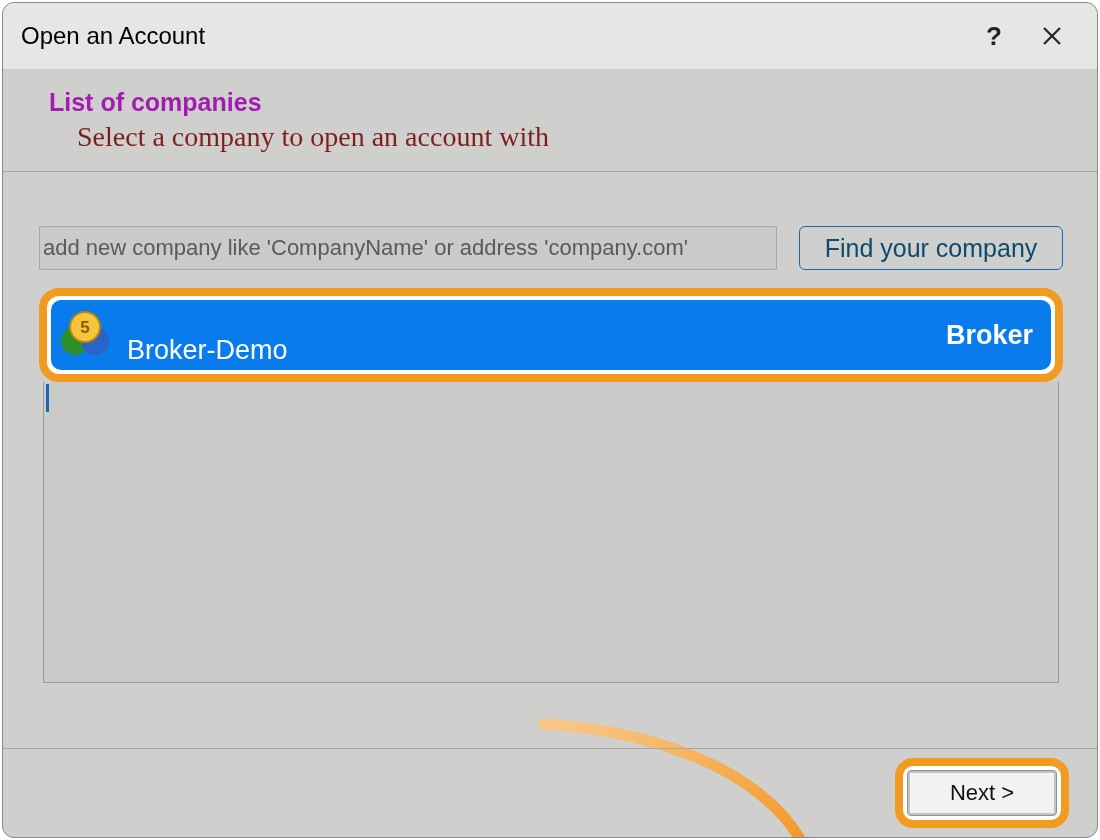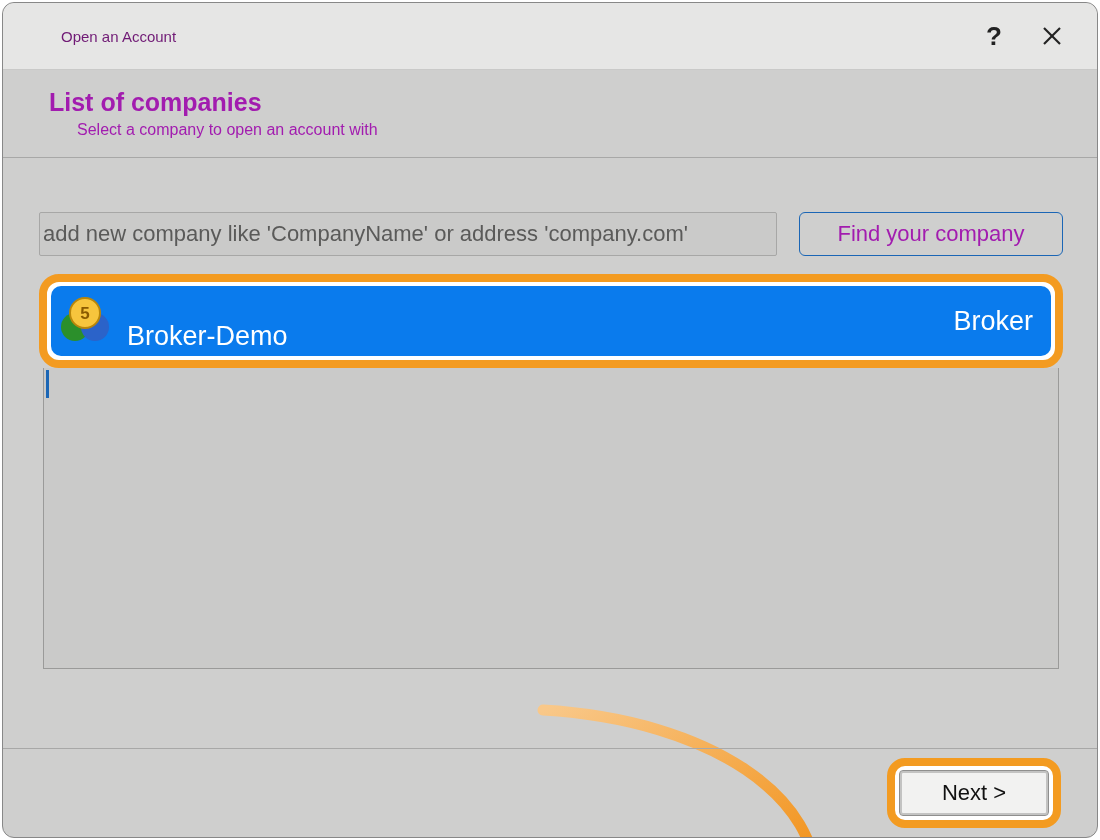--- a/index.html
+++ b/index.html
@@ -29,23 +29,22 @@
     background: #e6e6e5;
     border-top-left-radius: 11px;
     border-top-right-radius: 11px;
     display: flex;
     align-items: center;
     padding: 0 18px;
     border-bottom: 1px solid #c9c9c8;
   }
   .titlebar-title {
     flex: 1;
-    font-size: 15px;
-    color: #701a75;
-    margin-left: 40px;
+    font-size: 24px;
+    color: #000000;
   }
   .titlebar-btn {
     width: 54px;
     height: 54px;
     display: flex;
     align-items: center;
     justify-content: center;
     font-size: 24px;
     color: #222;
     border-radius: 6px;
@@ -58,23 +57,24 @@
     background: #cfcfce;
     border-bottom: 1px solid #a8a8a7;
   }
   .header-title {
     font-size: 25px;
     font-weight: 700;
     color: #a21caf;
     margin-bottom: 4px;
   }
   .header-sub {
-    font-size: 16px;
-    color: #a21caf;
+    font-size: 28px;
+    color: #7f1d1d;
     padding-left: 28px;
+    font-family: Liberation Serif, serif;
   }
   .body-area {
     flex: 1;
     padding: 54px 34px 0 36px;
     position: relative;
   }
   .search-row {
     display: flex;
     gap: 22px;
     align-items: stretch;
@@ -88,22 +88,22 @@
     font-size: 22px;
     color: #5a5a59;
     line-height: 42px;
     border-radius: 2px;
   }
   .find-btn {
     width: 262px;
     border: 1.5px solid #1b66b5;
     border-radius: 6px;
     background: #cfcfce;
-    font-size: 22px;
-    color: #a21caf;
+    font-size: 25px;
+    color: #0c4a6e;
     display: flex;
     align-items: center;
     justify-content: center;
   }
   .list-wrapper {
     margin-top: 18px;
     border: 8px solid #F39B21;
     border-radius: 20px;
     background: #fff;
     padding: 4px;
@@ -126,21 +126,21 @@
     justify-content: center;
   }
   .row-name {
     font-size: 27px;
     font-weight: 500;
     flex: 1;
     margin-top: 30px;
   }
   .row-broker {
     font-size: 27px;
-    font-weight: 400;
+    font-weight: 700;
   }
   .list-remainder {
     margin: 0 4px 0 4px;
     border-left: 1px solid #9a9a99;
     border-right: 1px solid #9a9a99;
     border-bottom: 1px solid #9a9a99;
     background: #cacac9;
     height: 300px;
     position: relative;
   }
@@ -152,21 +152,21 @@
     width: 3px;
     height: 28px;
     background: #1b66b5;
   }
   .footer {
     height: 88px;
     border-top: 1px solid #a8a8a7;
     display: flex;
     align-items: center;
     justify-content: flex-end;
-    padding-right: 36px;
+    padding-right: 28px;
     gap: 18px;
     position: relative;
   }
   .next-wrap {
     border: 8px solid #F39B21;
     border-radius: 18px;
     background: #fff;
     padding: 4px;
   }
   .next-btn {

